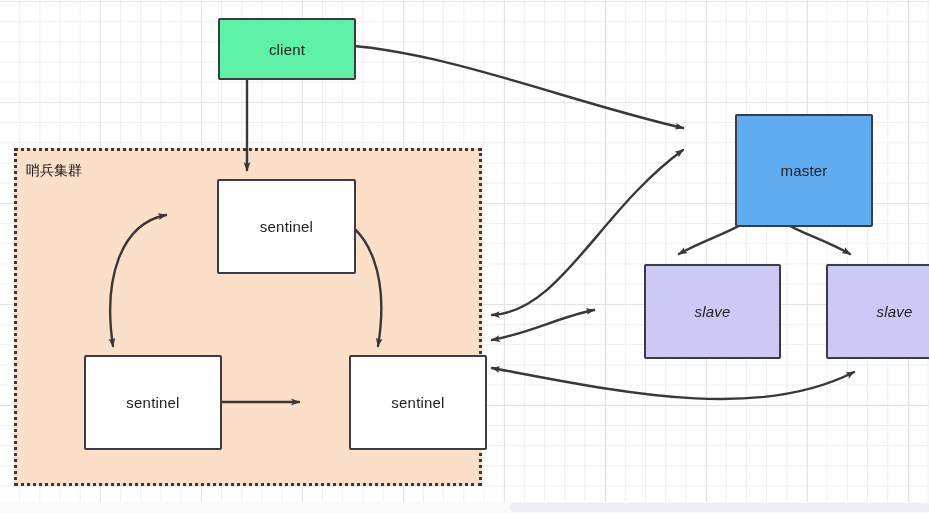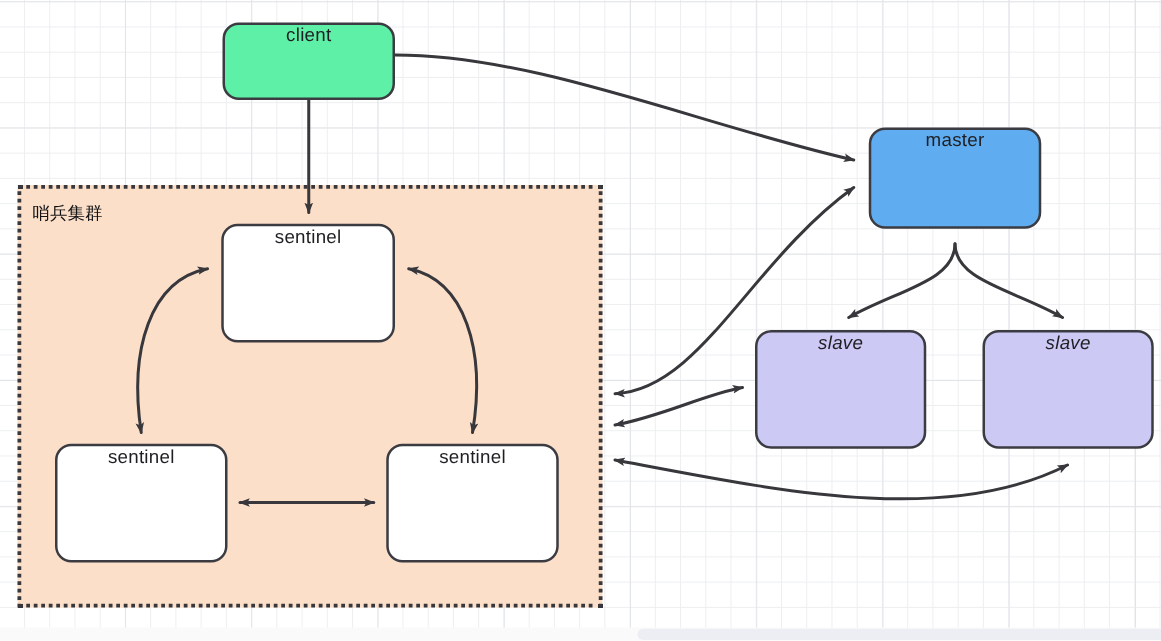--- a/index.html
+++ b/index.html
@@ -36,27 +36,29 @@
     left: 0; top: 0;
     width: 929px;
     height: 513px;
     pointer-events: none;
     z-index: 5;
   }
   .node {
     position: absolute;
     box-sizing: border-box;
     border: 2px solid #3b3b42;
-    border-radius: 13px;
+    border-radius: 2px;
     display: flex;
+    align-items: center;
     justify-content: center;
     font-size: 15px;
     color: #1f1f23;
     z-index: 10;
     letter-spacing: .2px;
+    margin-left: 40px;
   }
   .node-client {
     background: #5ef0a7;
   }
   .node-master {
     background: #5fadf0;
   }
   .node-slave {
     background: #ccc9f5;
     font-style: italic;
@@ -143,21 +145,21 @@
   </div>
   <div class="node node-sentinel" style="left: 177px; top: 179px; width: 139px; height: 95px; background: rgb(255, 255, 255);">
     <span>sentinel</span>
   </div>
   <div class="node node-sentinel" style="left: 44px; top: 355px; width: 138px; height: 95px; background: rgb(255, 255, 255);">
     <span>sentinel</span>
   </div>
   <div class="node node-sentinel" style="left: 309px; top: 355px; width: 138px; height: 95px; background: rgb(255, 255, 255);">
     <span>sentinel</span>
   </div>
-  <div class="node node-master" style="left: 695px; top: 102px; width: 138px; height: 81px; background: rgb(95, 173, 240);">
+  <div class="node node-master" style="left: 695px; top: 114px; width: 138px; height: 113px; background: rgb(95, 173, 240);">
     <span>master</span>
   </div>
   <div class="node node-slave" style="left: 604px; top: 264px; width: 137px; height: 95px; background: rgb(204, 201, 245);">
     <span>slave</span>
   </div>
   <div class="node node-slave" style="left: 786px; top: 264px; width: 137px; height: 95px; background: rgb(204, 201, 245);">
     <span>slave</span>
   </div>
 
   <div id="scrollbar-track">

